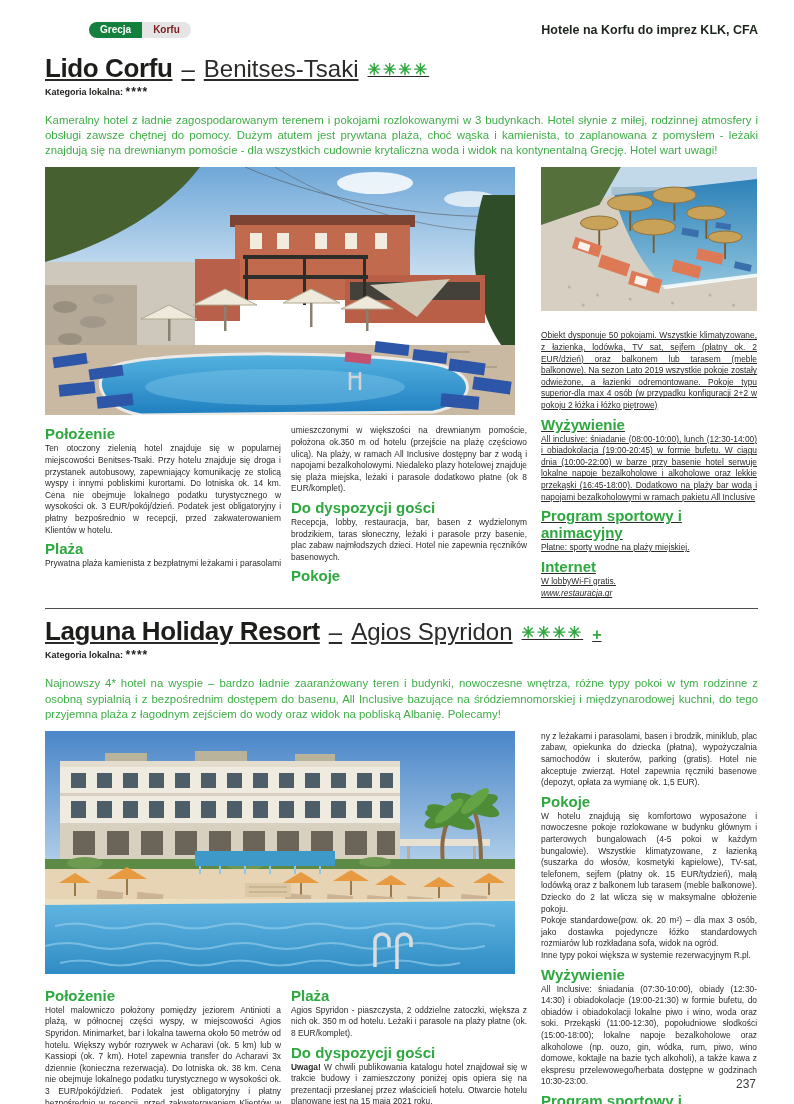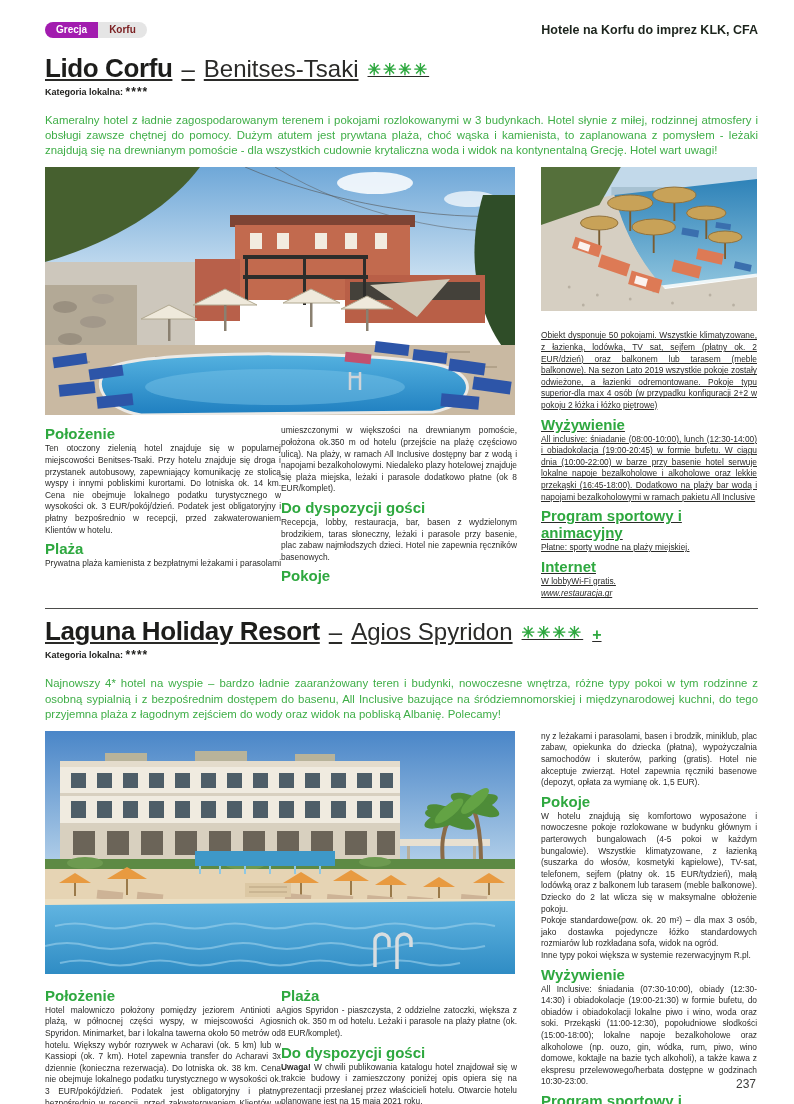--- a/index.html
+++ b/index.html
@@ -4,21 +4,21 @@
 <style>
   * { margin:0; padding:0; box-sizing:border-box; }
   html,body { background:#ffffff; }
   body { width:794px; height:1104px; font-family:"Liberation Sans", sans-serif; color:#2a2a28; position:relative; overflow:hidden; }
   .page { width:794px; height:1104px; padding:20px 36px 0 45px; position:relative; }
 
   
   .hdr { display:flex; justify-content:space-between; align-items:center; height:20px; }
   .tags { display:inline-flex; }
   .tag { font-size:10px; font-weight:bold; padding:3px 11px 3px 11px; line-height:1; }
-  .tag.grecja { background:#a21caf; color:#ffffff; border-radius:9px 0 0 9px; }
+  .tag.grecja { background:#15803d; color:#ffffff; border-radius:9px 0 0 9px;margin-left:44px; }
   .tag.korfu  { background:#e5e5e5; color:#7c2022; border-radius:0 9px 9px 0; }
   .hdr-title { font-size:12.5px; font-weight:bold; color:#1c241c; }
 
   
   .title-row { margin-top:13px; display:flex; align-items:baseline; gap:9px; white-space:nowrap;text-decoration:underline; }
   .hotel-name { font-size:26px; font-weight:800; color:#1d1d1b; letter-spacing:-0.4px; }
   .hotel-sep, .hotel-loc { font-size:24px; font-weight:400; color:#2a2a28; }
   .suns { font-size:16px; color:#2ea83f; letter-spacing:2px; font-weight:bold; position:relative; top:-2px; }
   .suns-plus { font-size:16px; color:#2ea83f; font-weight:bold; }
   .kategoria { font-size:9px; font-weight:bold; color:#1d1d1b; margin-top:1px; }
@@ -27,21 +27,21 @@
   .intro { margin-top:14px; font-size:11.4px; line-height:1.33; color:#3fae47; text-align:justify; }
 
   
   .content-row { display:flex; gap:14px; margin-top:9px; }
   .col-left-wide { width:482px; flex:none; }
   .col-right { width:216px; flex:none; }
 
   .photo { display:block; }
   .photo svg { display:block; }
 
-  .twocol { display:flex; margin-top:10px; }
+  .twocol { display:flex; gap:10px; margin-top:10px; }
   .tcol { width:236px; flex:none; }
 
   .body-txt { font-size:8.4px; line-height:1.38; text-align:justify; color:#2b2b29; }
   .g-head { font-size:15px; font-weight:bold; color:#2ea83f; margin:4px 0 1px; }
   .g-head.first { margin-top:0; }
   .url { font-size:8.4px; font-style:italic; color:#2b2b29; margin-top:1px; }
   .b { font-weight:bold; }
   .rcol-txt { margin-top:19px;text-decoration:underline; }
 
   .divider { border:none; border-top:1.2px solid #4c4c4a; margin:10px 0 7px; }

